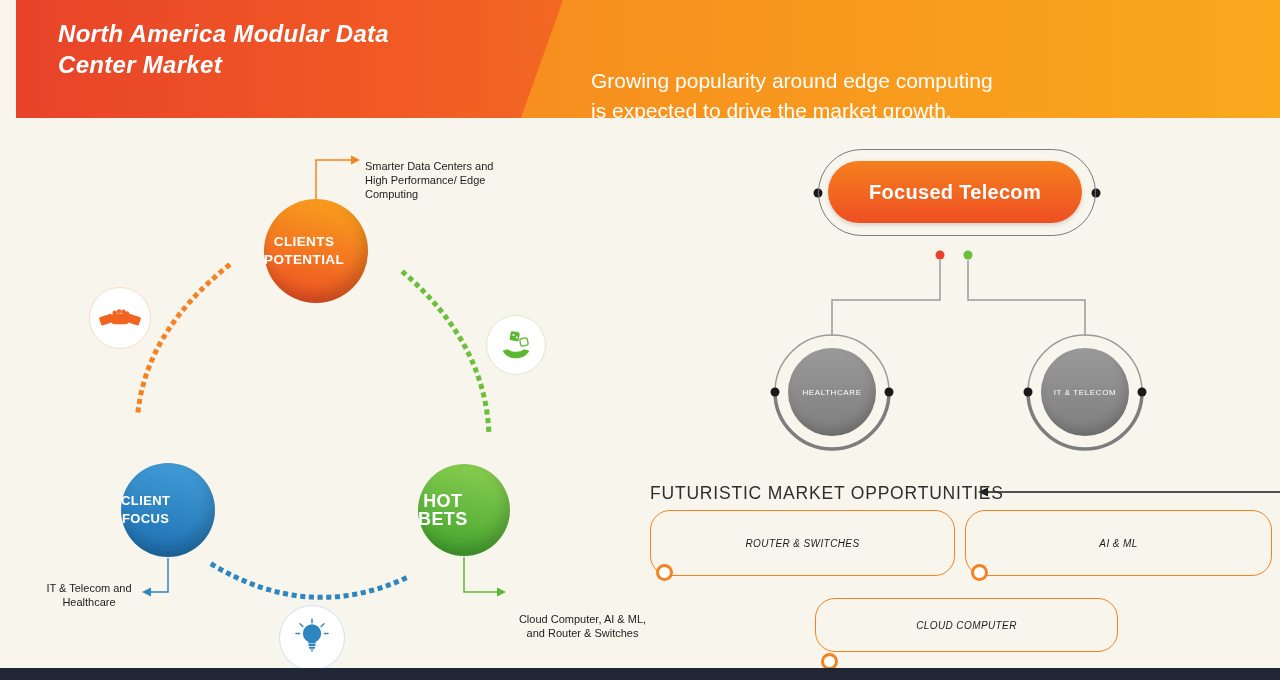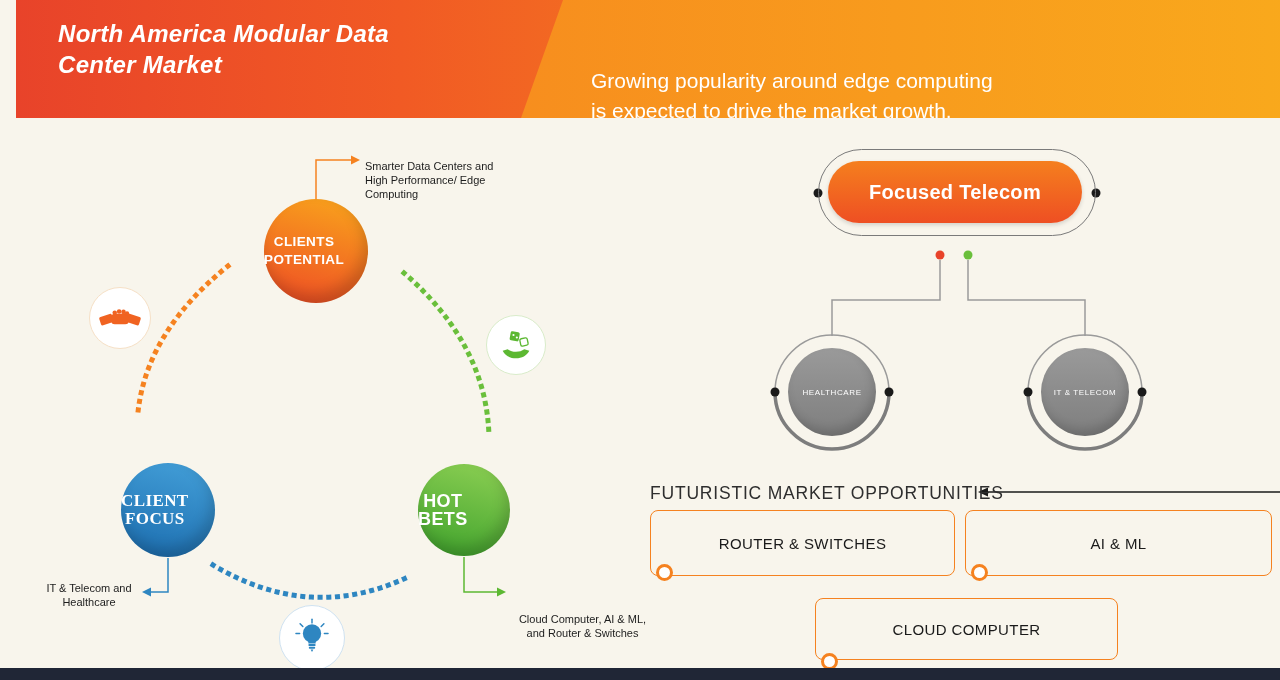--- a/index.html
+++ b/index.html
@@ -47,22 +47,22 @@
 
   
   .node {
     position:absolute; z-index:2; border-radius:50%;
     display:flex; align-items:center; justify-content:flex-start; text-align:center;
     color:#fff; font-weight:700; letter-spacing:.4px; white-space:pre-line;
     box-shadow: inset -4px -9px 14px rgba(0,0,0,.18);
   }
   .node-clients { left:264px; top:81px;  width:104px; height:104px; font-size:13.5px; line-height:18px;
     background:linear-gradient(195deg,#f9a61c,#ee4a25); }
-  .node-focus   { left:121px; top:345px; width:94px;  height:94px;  font-size:17px; line-height:18px;
-    background:linear-gradient(195deg,#44a0d9,#1b6cae);font-family:Liberation Serif, serif; }
+  .node-focus   { left:121px; top:345px; width:94px;  height:94px;  font-size:13px; line-height:18px;
+    background:linear-gradient(195deg,#44a0d9,#1b6cae); }
   .node-hot     { left:418px; top:346px; width:92px;  height:92px;  font-size:18px; line-height:18px;
     background:linear-gradient(195deg,#8ed054,#3da12b); }
 
   
   .icon-circle {
     position:absolute; z-index:2; background:#fff; border-radius:50%;
     display:flex; align-items:center; justify-content:center;
   }
   .icon-handshake { left:89px;  top:169px; width:62px; height:62px; border:1px solid #f6e0c6; }
   .icon-dice      { left:486px; top:197px; width:60px; height:60px; border:1px solid #d9ecca; }
@@ -99,27 +99,27 @@
   .market-healthcare { left:788px;  top:230px; }
   .market-ittelecom  { left:1041px; top:230px; }
 
   
   .opp-title {
     position:absolute; z-index:2; left:650px; top:365px;
     font-size:17.5px; letter-spacing:.8px; color:#2e2e2e; font-weight:500;
   }
   .opp-box {
     position:absolute; z-index:2;
-    border:1.5px solid #f58220; border-radius:8px;
+    border:1.5px solid #f58220; border-radius:20px;
     display:flex; align-items:center; justify-content:center;
-    font-size:15px; font-weight:500; letter-spacing:.4px; color:#1a1a1a;
+    font-size:10px; font-weight:500; letter-spacing:.4px; color:#1a1a1a;font-style:italic;
   }
   .opp-box-1 { left:650px; top:392px; width:305px; height:66px; }
   .opp-box-2 { left:965px; top:392px; width:307px; height:66px; }
-  .opp-box-3 { left:815px; top:480px; width:303px; height:62px; }
+  .opp-box-3 { left:815px; top:480px; width:303px; height:54px; }
   .opp-dot {
     position:absolute; z-index:3; width:17px; height:17px;
     background:#fff; border:3px solid #f58220; border-radius:50%;
   }
   .opp-dot-1 { left:656px; top:446px; }
   .opp-dot-2 { left:971px; top:446px; }
   .opp-dot-3 { left:821px; top:535px; }
 </style>
 </head>
 <body>

